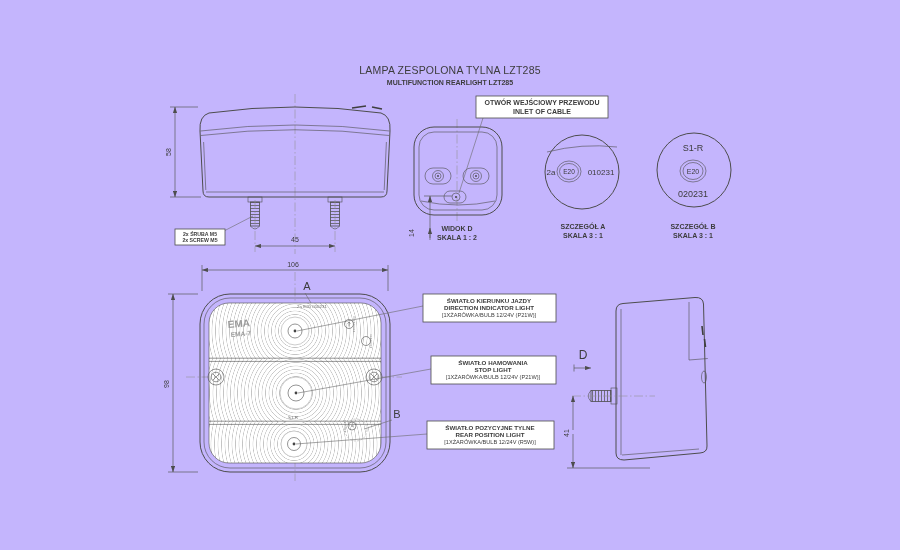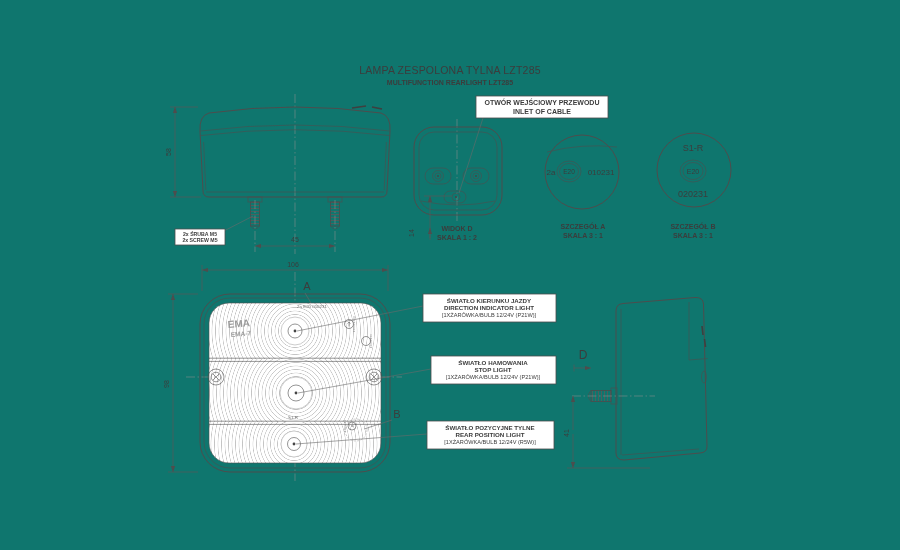--- a/index.html
+++ b/index.html
@@ -1,16 +1,16 @@
 <!DOCTYPE html>
 <html><head>
 <meta charset="utf-8">
 <style>
   html,body{margin:0;padding:0;background:#fff;}
-  .page{position:relative;width:900px;height:550px;background:#0f766e;overflow:hidden;}
+  .page{position:relative;width:900px;height:550px;background:#c4b5fd;overflow:hidden;}
   svg{display:block;}
   text{font-family:"Liberation Sans","DejaVu Sans",sans-serif;fill:#3c3c3c;}
   .ln{stroke:#4d4d4d;stroke-width:1;fill:none;}
   .lnt{stroke:#4d4d4d;stroke-width:0.6;fill:none;}
   .dim{stroke:#5a5a5a;stroke-width:0.7;fill:none;}
   .cl{stroke:#8f8f8f;stroke-width:0.55;fill:none;stroke-dasharray:9 2.5 1.5 2.5;}
   .ldr{stroke:#6a6a6a;stroke-width:0.6;fill:none;}
   .boxed{stroke:#4d4d4d;stroke-width:0.8;fill:#ffffff;}
   .t-title{font-size:10.5px;letter-spacing:0.2px;}
   .t-sub{font-size:7px;font-weight:bold;}

